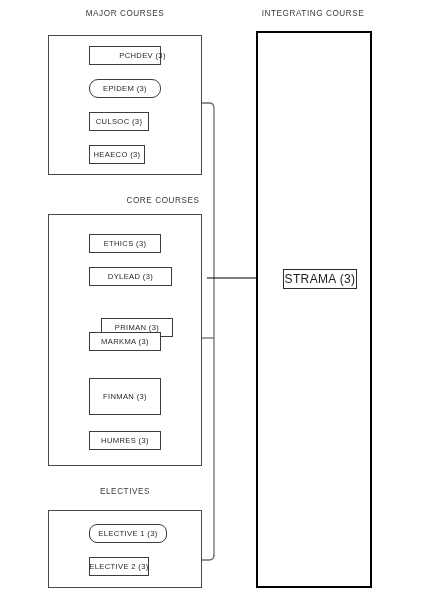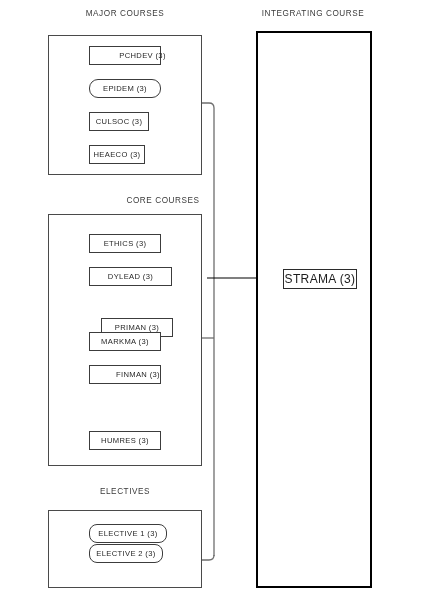--- a/index.html
+++ b/index.html
@@ -125,34 +125,34 @@
   </div>
   <div class="course-box" style="left:89px; top:267px; width:83px; height:19px;">
     <span>DYLEAD (3)</span>
   </div>
   <div class="course-box" style="left:89px; top:318px; width:72px; height:19px;margin-left:12px;">
     <span>PRIMAN (3)</span>
   </div>
   <div class="course-box" style="left:89px; top:332px; width:72px; height:19px;">
     <span>MARKMA (3)</span>
   </div>
-  <div class="course-box" style="left:89px; top:365px; width:72px; height:19px;justify-content:flex-end;">
+  <div class="course-box" style="left:89px; top:378px; width:72px; height:37px;">
     <span>FINMAN (3)</span>
   </div>
   <div class="course-box" style="left:89px; top:431px; width:72px; height:19px;">
     <span>HUMRES (3)</span>
   </div>
 
   <div class="group-label" style="left:125px; top:487px;">ELECTIVES</div>
   <div class="group-box" style="left:48px; top:510px; width:154px; height:78px;"></div>
 
   <div class="course-box" style="left:89px; top:524px; width:78px; height:19px;border-radius:8px;">
     <span>ELECTIVE 1 (3)</span>
   </div>
-  <div class="course-box" style="left:89px; top:544px; width:74px; height:19px;border-radius:8px;">
+  <div class="course-box" style="left:89px; top:557px; width:60px; height:19px;">
     <span>ELECTIVE 2 (3)</span>
   </div>
 
   <div class="group-label" style="left:313px; top:9px;">INTEGRATING COURSE</div>
   <div class="integrating-box" style="left:256px; top:31px; width:116px; height:557px;"></div>
 
   <div class="strama-box" style="left:283px; top:269px; width:74px; height:20px;">
     <span>STRAMA (3)</span>
   </div>
 

